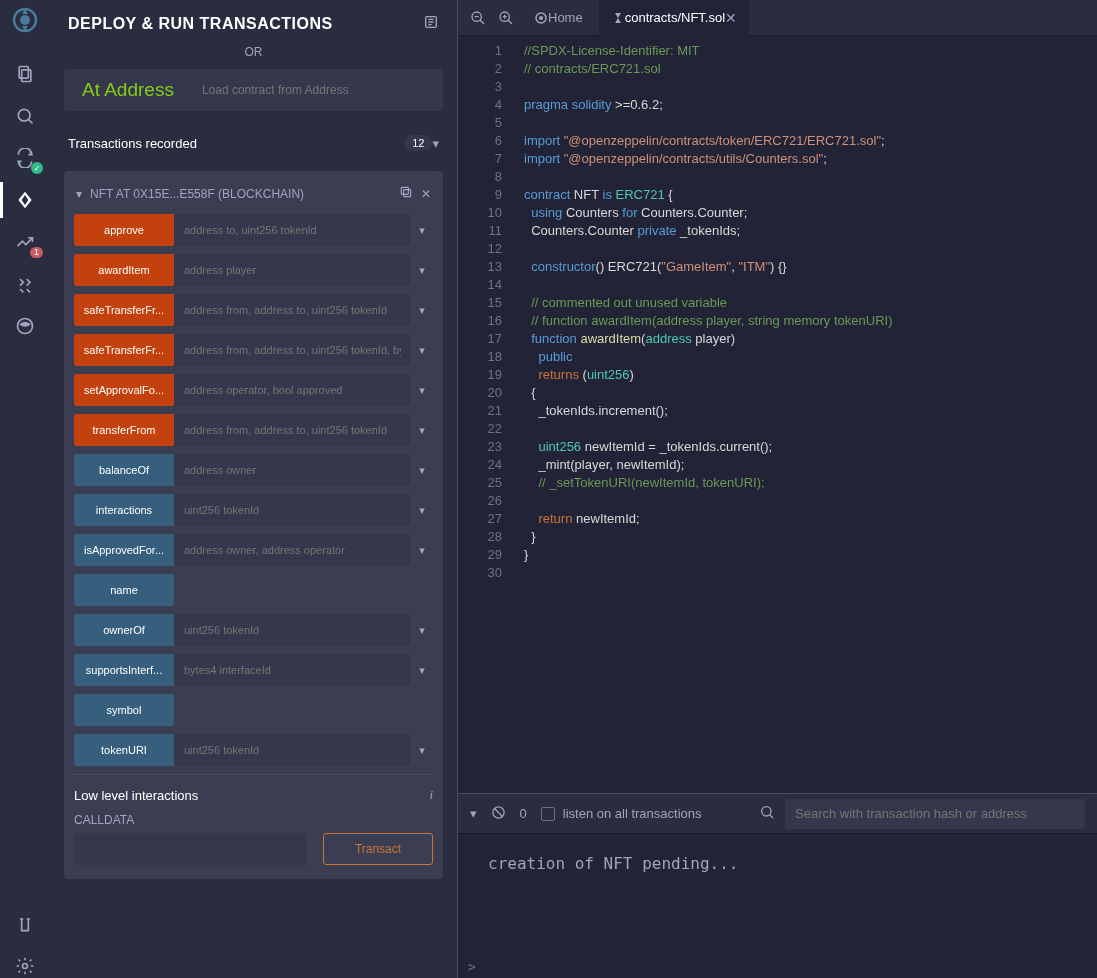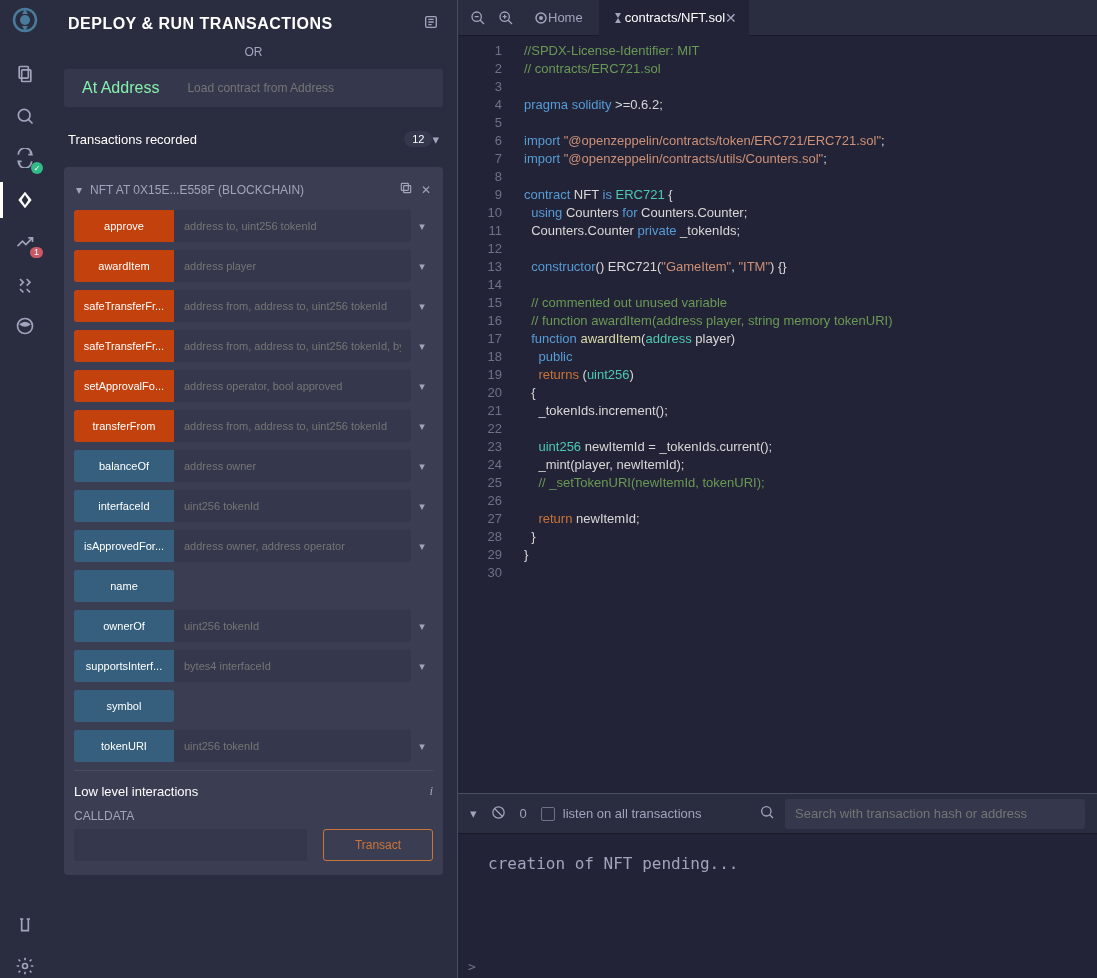--- a/index.html
+++ b/index.html
@@ -18,21 +18,21 @@
 .check-sm{position:absolute;bottom:-4px;right:-6px;width:12px;height:12px;background:#32ba89;border-radius:50%;display:flex;align-items:center;justify-content:center;color:#fff;font-size:8px}
 
 
 .panel{width:408px;background:#2a2c3f;border-right:1px solid #4b4c5d;display:flex;flex-direction:column}
 .panel-hdr{display:flex;align-items:center;justify-content:space-between;padding:14px 18px 12px}
 .panel-hdr h1{color:#fff;font-size:16px;font-weight:700;letter-spacing:.5px}
 .panel-body{flex:1;overflow-y:auto;padding:0 14px 20px}
 
 .or-row{text-align:center;color:#a2a3bd;font-size:12px;margin-bottom:10px}
 .at-address{display:flex;background:#35384c;border-radius:3px;overflow:hidden;margin-bottom:18px}
-.at-address .btn{background:#35384c;color:#86efac;padding:10px 18px;font-size:16px;border:none;cursor:pointer}
+.at-address .btn{background:#35384c;color:#84cc16;padding:10px 18px;font-size:19px;border:none;cursor:pointer}
 .at-address input{flex:1;background:transparent;border:none;color:#8b8fa3;padding:10px;font-size:12px;outline:none}
 
 .sect{margin-bottom:14px}
 .sect-hdr{display:flex;align-items:flex-end;padding:6px 4px;cursor:pointer}
 .sect-hdr .lbl{color:#fff;font-size:13px;flex:1}
 .sect-hdr .count{background:#35384c;color:#fff;border-radius:10px;padding:2px 8px;font-size:11px;margin-left:8px}
 .sect-hdr .caret{margin-left:auto;color:#a2a3bd}
 .trash{color:#a2a3bd;cursor:pointer}
 
 .contract-card{background:#3b3e52;border-radius:4px;margin-top:8px;padding:10px 10px 14px}
@@ -232,21 +232,21 @@
                 <button class="fn-btn orange">transferFrom</button>
                 <input class="fn-input" placeholder="address from, address to, uint256 tokenId" style="">
                 <span class="fn-caret">▾</span>
               </div>
               <div class="fn-row">
                 <button class="fn-btn blue">balanceOf</button>
                 <input class="fn-input" placeholder="address owner" style="">
                 <span class="fn-caret">▾</span>
               </div>
               <div class="fn-row">
-                <button class="fn-btn blue">interfaceId</button>
+                <button class="fn-btn blue">interactions</button>
                 <input class="fn-input" placeholder="uint256 tokenId" style="">
                 <span class="fn-caret">▾</span>
               </div>
               <div class="fn-row">
                 <button class="fn-btn blue">isApprovedFor...</button>
                 <input class="fn-input" placeholder="address owner, address operator" style="">
                 <span class="fn-caret">▾</span>
               </div>
               <div class="fn-row">
                 <button class="fn-btn blue fn-noinput">name</button>

